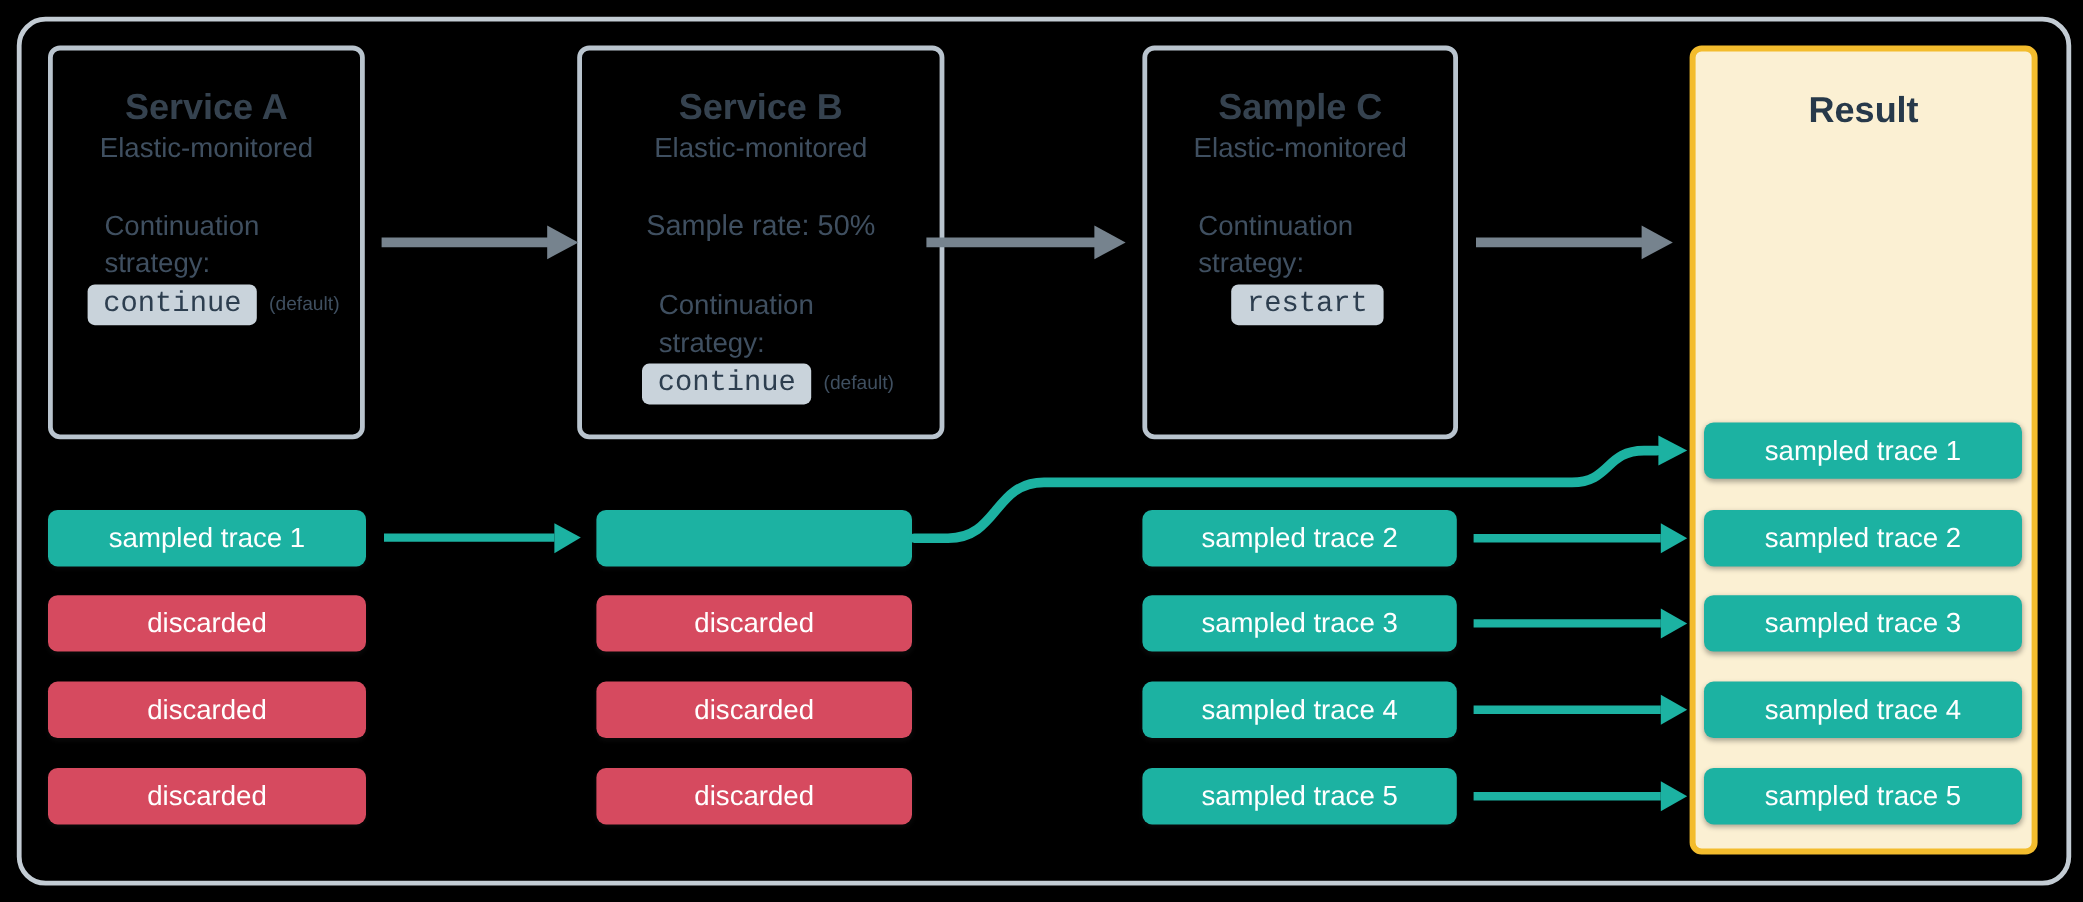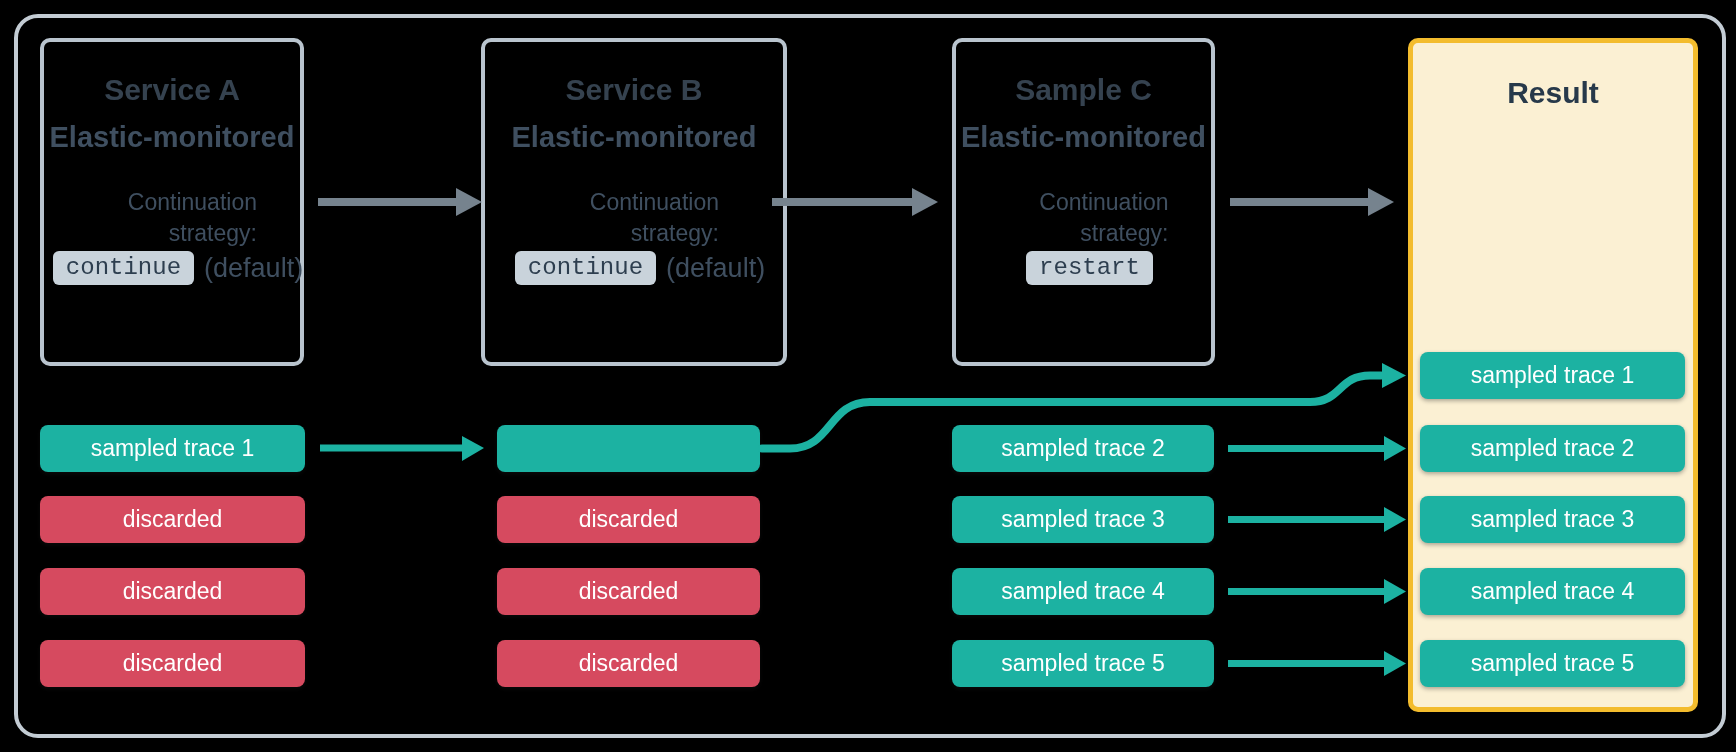--- a/index.html
+++ b/index.html
@@ -22,38 +22,37 @@
   
   .card {
     position: absolute;
     top: 38px;
     height: 328px;
     border: 4px solid #b9c4ce;
     border-radius: 10px;
     display: flex;
     flex-direction: column;
     align-items: center;
-    text-align: right;
+    text-align: left;
   }
   .card-a { left: 40px;  width: 264px; }
   .card-b { left: 481px; width: 306px; }
   .card-c { left: 952px; width: 263px; }
   .card-title {
     margin-top: 30px;
     font-size: 30px;
     font-weight: bold;
     line-height: 36px;
     color: #35424f;
   }
   .card-sub {
-    margin-top: 14px;
-    font-size: 29px;
+    font-size: 23px;
     line-height: 30px;
     color: #3f4f60;
-    font-weight: 700;
+    font-weight: 400;
   }
   .card-rate {
     margin-top: 36px;
     font-size: 24px;
     line-height: 30px;
     color: #3f4f60;
     font-weight: 500;
   }
   .card-cont {
     margin-top: 35px;
@@ -74,21 +73,21 @@
   .code-chip {
     font-family: "Liberation Mono", "DejaVu Sans Mono", monospace;
     font-size: 24px;
     line-height: 32px;
     padding: 1px 13px;
     background: #c9d3db;
     border-radius: 6px;
     color: #2d3e4f;
   }
   .strategy-suffix {
-    font-size: 27px;
+    font-size: 16px;
     color: #3f4f60;
     font-weight: 500;
   }
   .strategy-suffix:empty { display: none; }
   
   .result-card {
     position: absolute;
     left: 1408px; top: 38px;
     width: 290px; height: 674px;
     background: #fbf0d3;
@@ -146,20 +145,21 @@
     <div class="card-cont">Continuation strategy:</div>
     <div class="strategy-row">
       <span class="code-chip">continue</span>
       <span class="strategy-suffix">(default)</span>
     </div>
   </div>
 
   <div class="card card-b">
     <div class="card-title">Service B</div>
     <div class="card-sub">Elastic-monitored</div>
+    <div class="card-rate">Sample rate: 50%</div>
     <div class="card-cont">Continuation strategy:</div>
     <div class="strategy-row">
       <span class="code-chip">continue</span>
       <span class="strategy-suffix">(default)</span>
     </div>
   </div>
 
   <div class="card card-c">
     <div class="card-title">Sample C</div>
     <div class="card-sub">Elastic-monitored</div>

